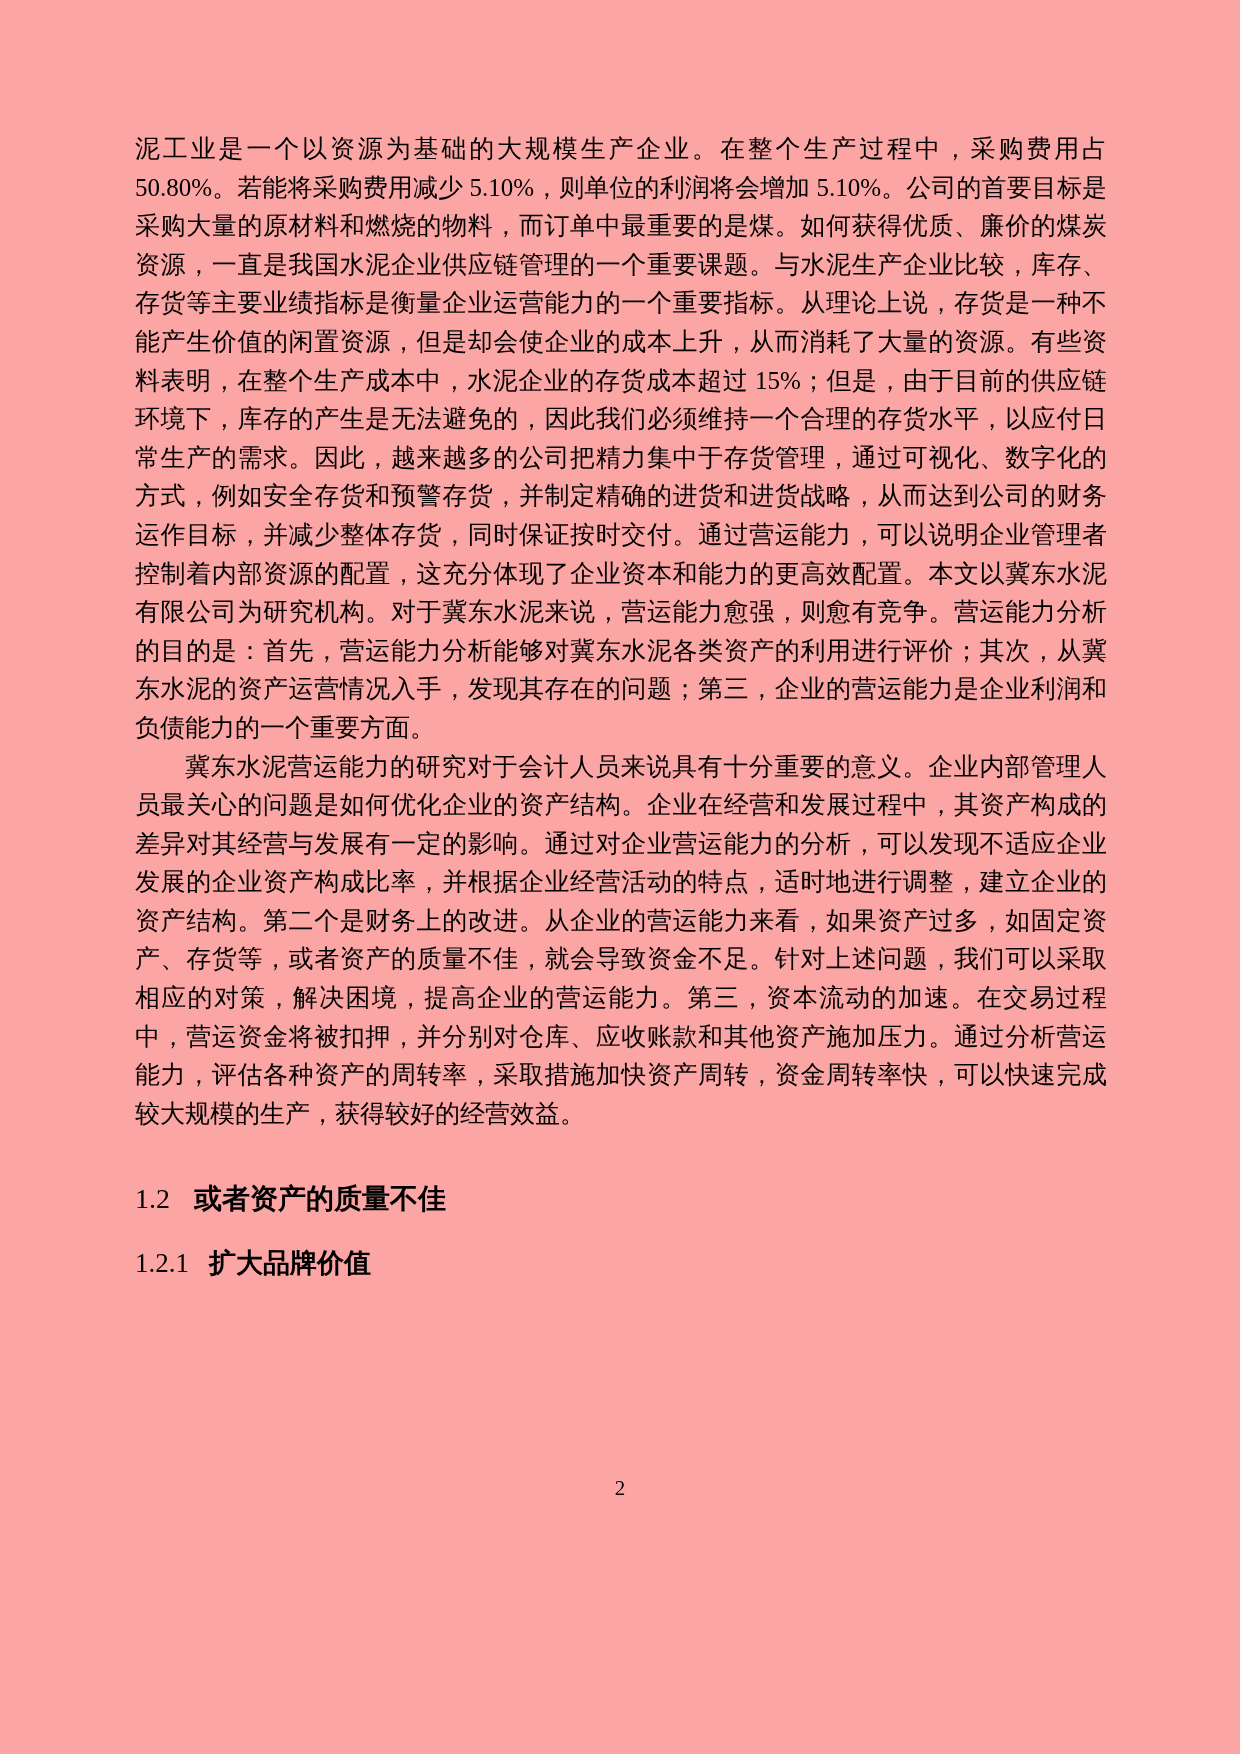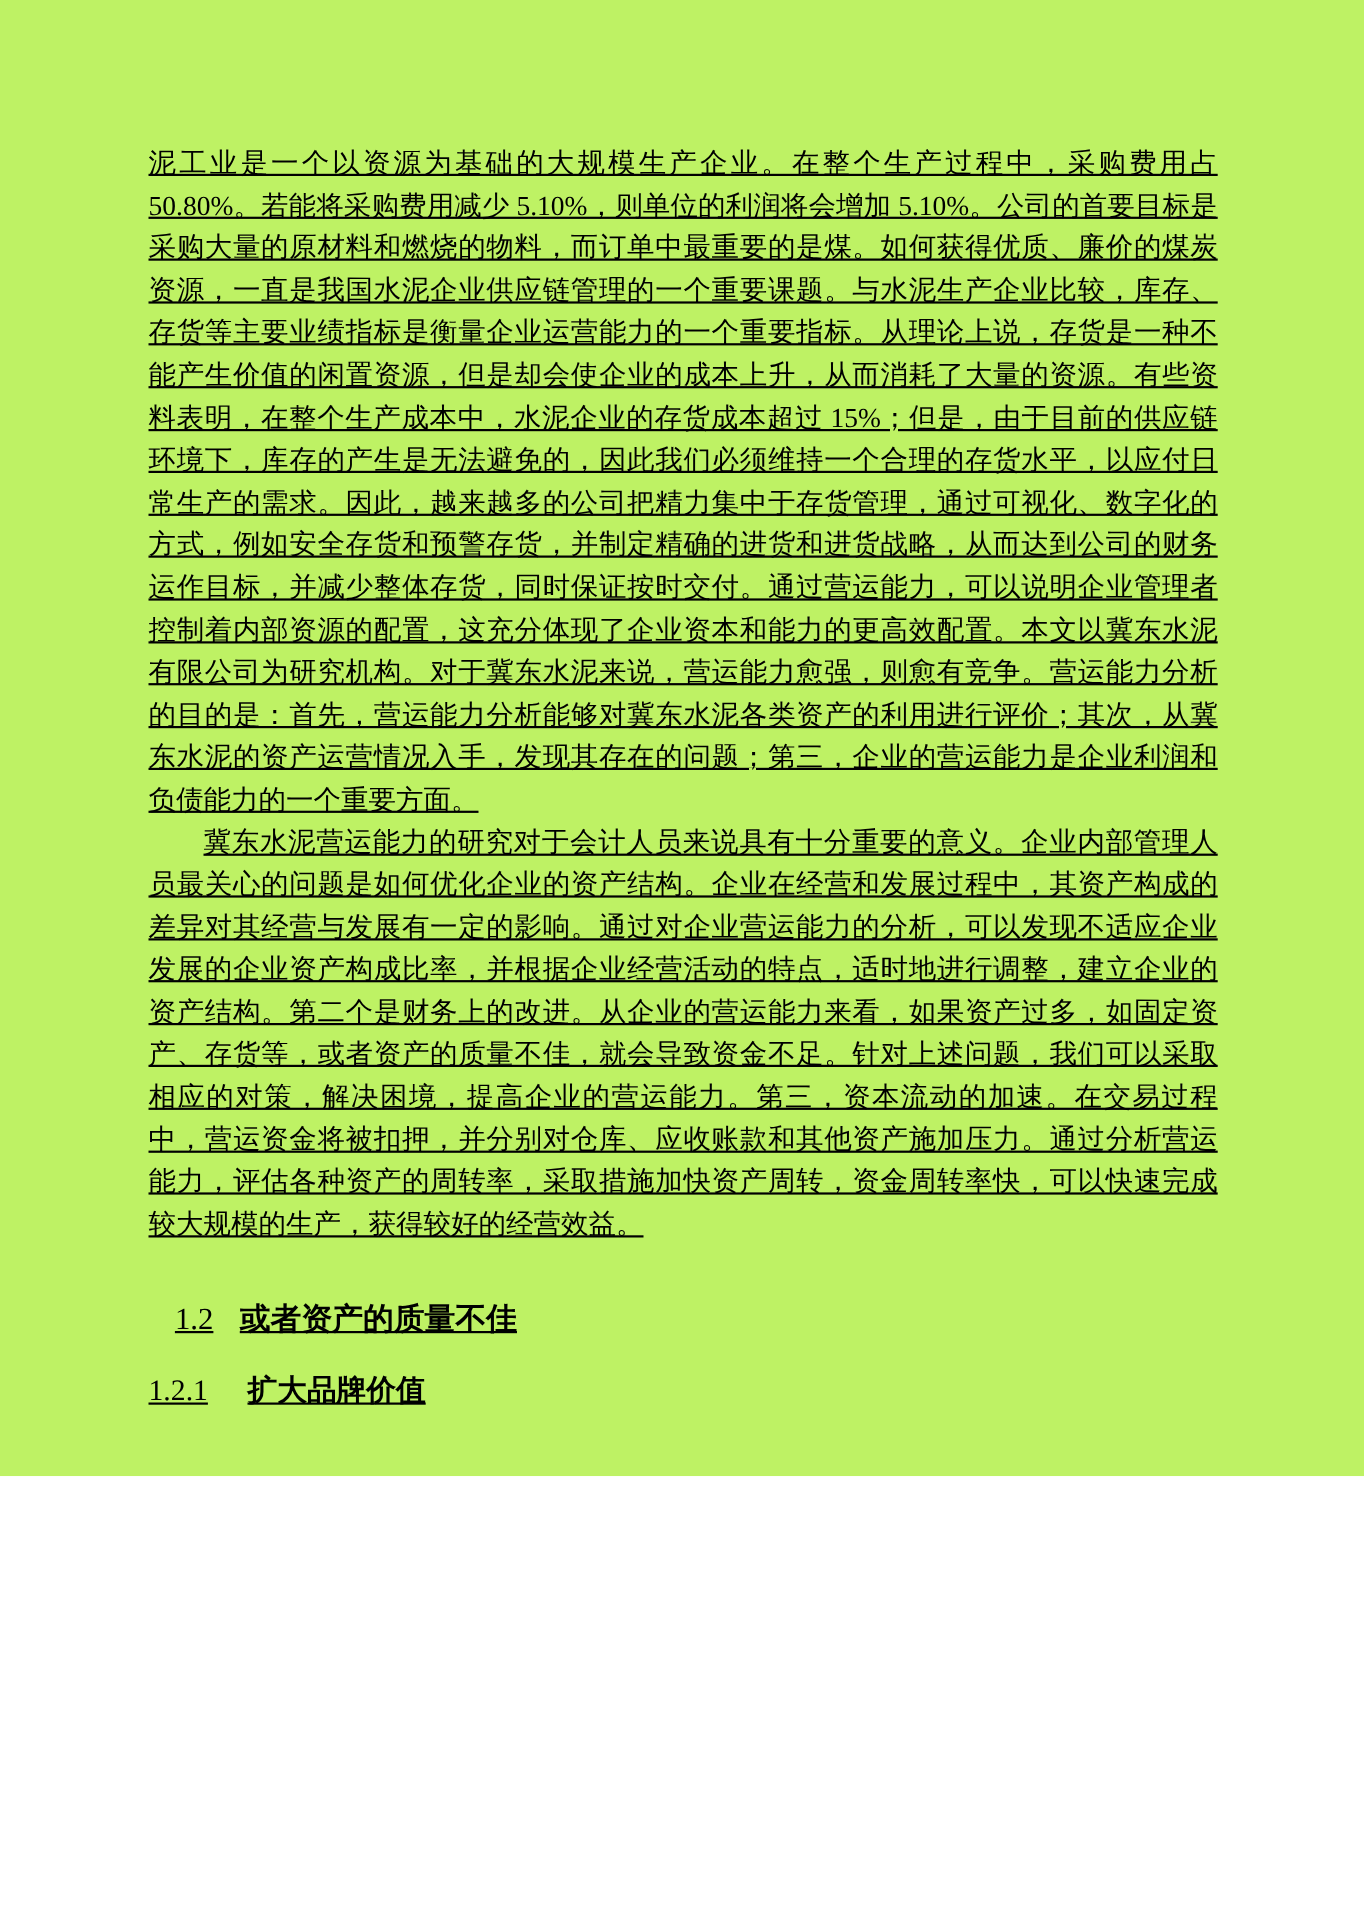--- a/index.html
+++ b/index.html
@@ -3,28 +3,27 @@
 <meta charset="utf-8">
 <style>
   html, body {
     margin: 0;
     padding: 0;
     background: #ffffff;
   }
   .page {
     position: relative;
     width: 1240px;
-    height: 1342px;
-    background: #bef264;
+    height: 1754px;
+    background: #fca5a5;
     box-sizing: border-box;
     padding: 130px 133px 0 135px;
     font-family: "Liberation Serif", "DejaVu Serif", serif;
     color: #000000;
     overflow: hidden;
-    text-decoration: underline;
   }
   .body-par {
     font-size: 25px;
     line-height: 38.6px;
     text-align: justify;
     text-justify: inter-ideograph;
     margin: 0;
   }
   .indent {
     text-indent: 2em;
@@ -33,37 +32,36 @@
     margin: 46px 0 26px 0;
     font-size: 28px;
     line-height: 1.4;
     font-weight: bold;
     white-space: nowrap;
   }
   .section-heading .h-num {
     font-family: "Liberation Serif", "DejaVu Serif", serif;
     font-weight: normal;
     margin-right: 24px;
-    margin-left: 24px;
   }
   .section-heading .h-title {
     font-family: "Liberation Sans", "DejaVu Sans", sans-serif;
     font-weight: bold;
   }
   .subsection-heading {
     margin: 0 0 18px 0;
     font-size: 27px;
     line-height: 1.35;
     font-weight: bold;
     white-space: nowrap;
   }
   .subsection-heading .h-num {
     font-family: "Liberation Serif", "DejaVu Serif", serif;
     font-weight: normal;
-    margin-right: 36px;
+    margin-right: 20px;
   }
   .subsection-heading .h-title {
     font-family: "Liberation Sans", "DejaVu Sans", sans-serif;
     font-weight: bold;
   }
   .page-number {
     position: absolute;
     top: 1476px;
     left: 0;
     right: 0;

